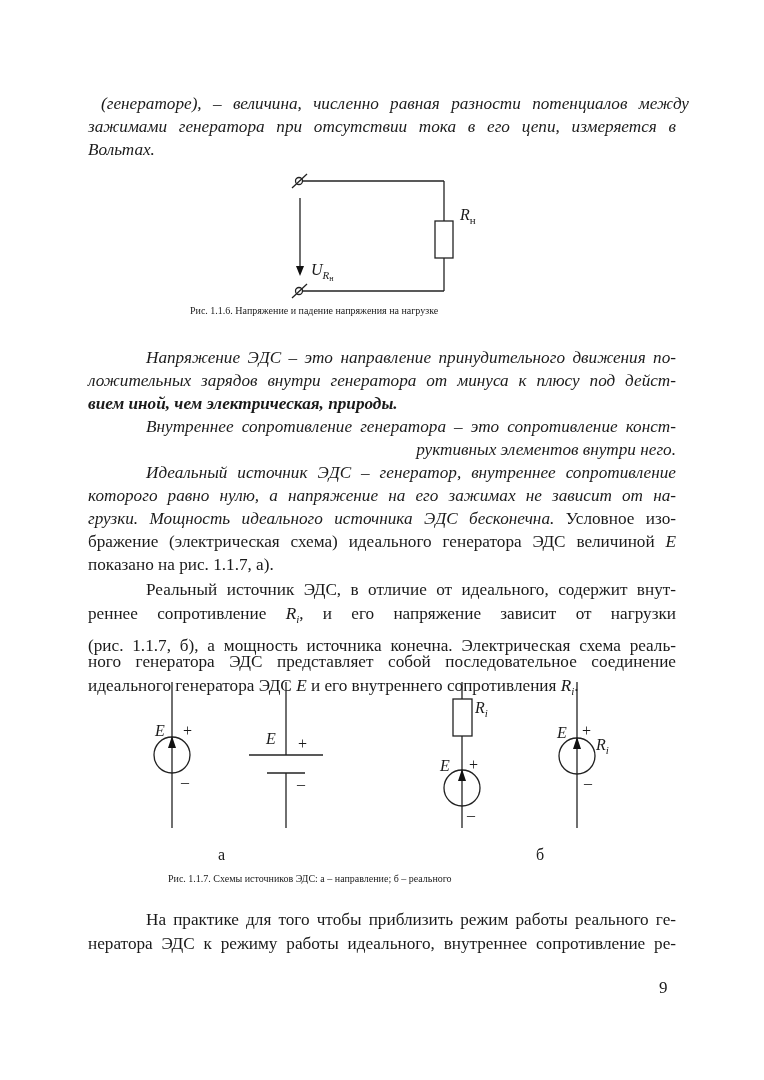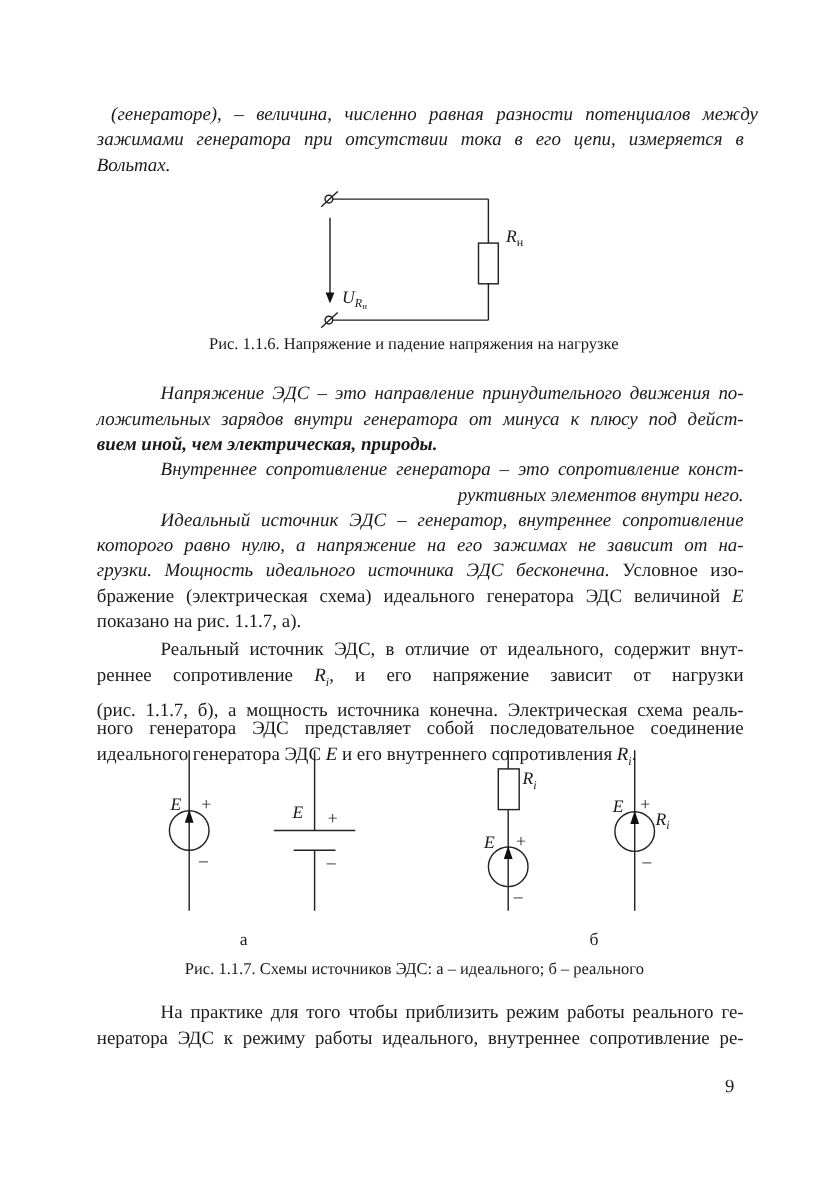--- a/index.html
+++ b/index.html
@@ -2,21 +2,21 @@
 <html><head>
 <meta charset="utf-8">
 <style>
   html, body { margin:0; padding:0; background:#fff; }
   body { width:764px; height:1080px; position:relative; overflow:hidden;
          font-family:"Liberation Serif", "DejaVu Serif", serif; color:#1a1a1a; }
   .line { position:absolute; left:88px; width:588px; font-size:17.2px; line-height:22px; white-space:nowrap; }
   .just { text-align:justify; text-align-last:justify; }
   .it { font-style:italic; }
   .ind { padding-left:58px; box-sizing:border-box; }
-  .cap { position:absolute; font-size:15px; white-space:nowrap; }
+  .cap { position:absolute; font-size:10px; white-space:nowrap; }
   svg { position:absolute; left:0; top:0; }
   svg text { font-family:"Liberation Serif", "DejaVu Serif", serif; fill:#1a1a1a; }
   .sub { font-size:11px; }
 </style>
 </head>
 <body>
 
 <div class="line it just" style="top:93px;margin-left:13px;">(генераторе), – величина, численно равная разности потенциалов между</div>
 <div class="line it just" style="top:116px;">зажимами генератора при отсутствии тока в его цепи, измеряется в</div>
 <div class="line it" style="top:139px;">Вольтах.</div>
@@ -101,18 +101,18 @@
     <text x="467" y="820">–</text>
 
     <text x="557" y="738" font-style="italic">E</text>
     <text x="582" y="736">+</text>
     <text x="596" y="750" font-style="italic"><tspan>R</tspan><tspan class="sub" dy="4">i</tspan></text>
     <text x="584" y="788">–</text>
   </g>
 </svg>
 <div class="cap" style="left:218px; top:846px; font-size:16px;">а</div>
 <div class="cap" style="left:536px; top:846px; font-size:16px;">б</div>
-<div class="cap" style="left:168px; top:873px;">Рис. 1.1.7. Схемы источников ЭДС: а – идеального; б – реального</div>
+<div class="cap" style="left:168px; top:873px;">Рис. 1.1.7. Схемы источников ЭДС: а – направление; б – реального</div>
 
 <div class="line just ind" style="top:909px;">На практике для того чтобы приблизить режим работы реального ге-</div>
 <div class="line just" style="top:933px;">нератора ЭДС к режиму работы идеального, внутреннее сопротивление ре-</div>
 
 <div class="cap" style="left:659px; top:978px; font-size:17px;">9</div>
 
 </body></html>

